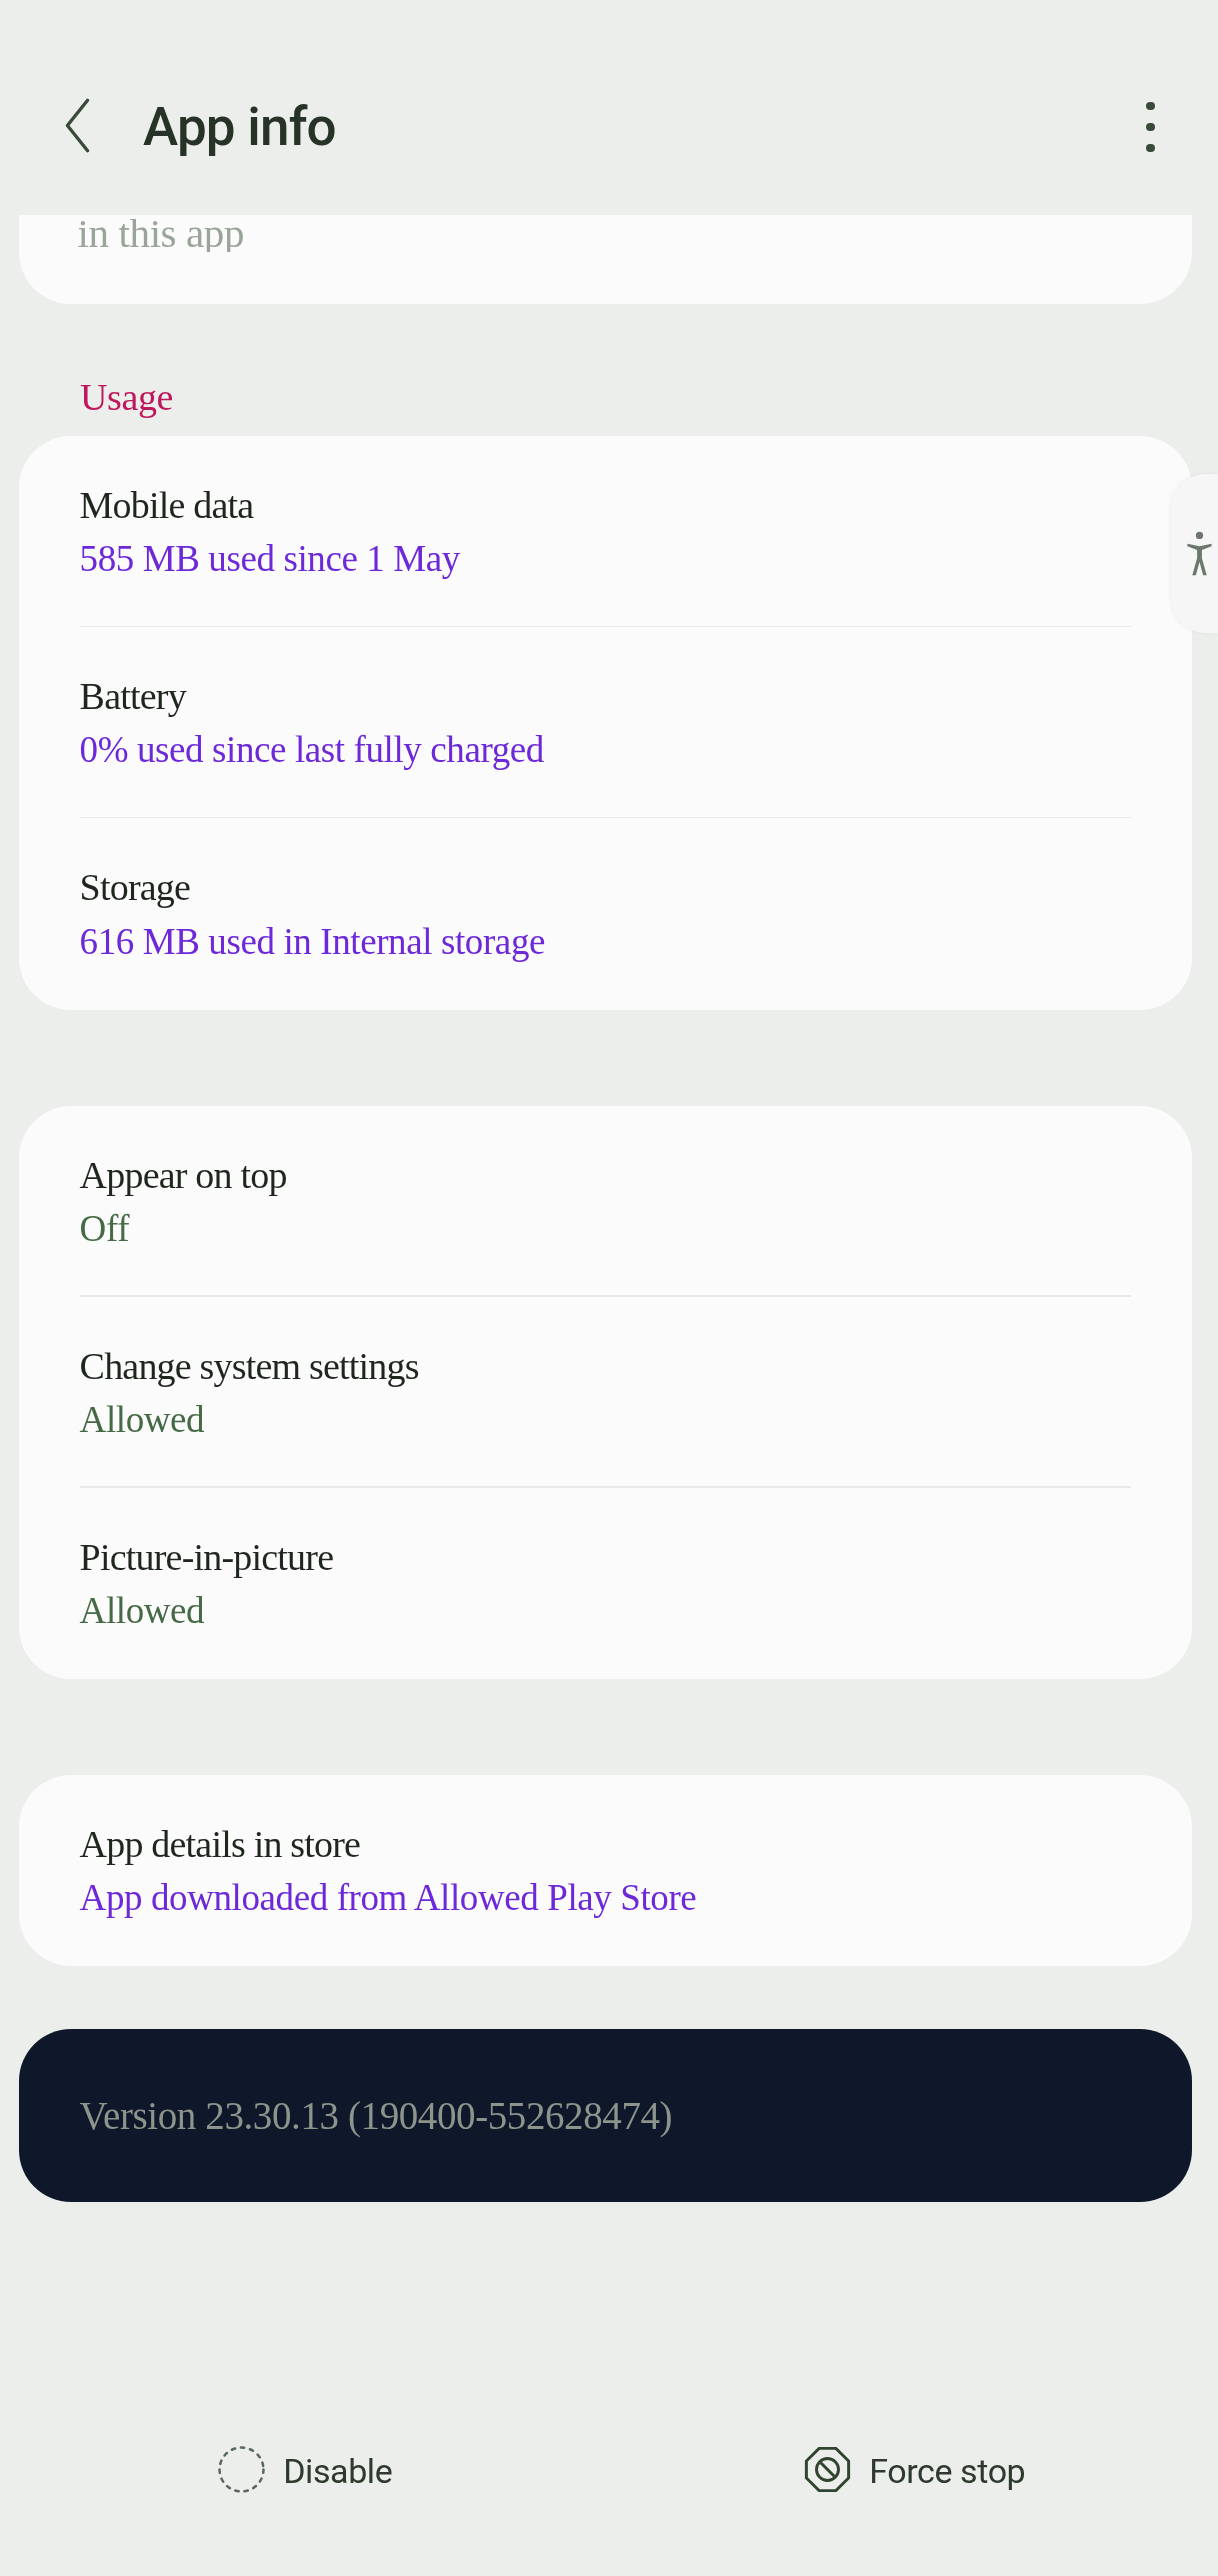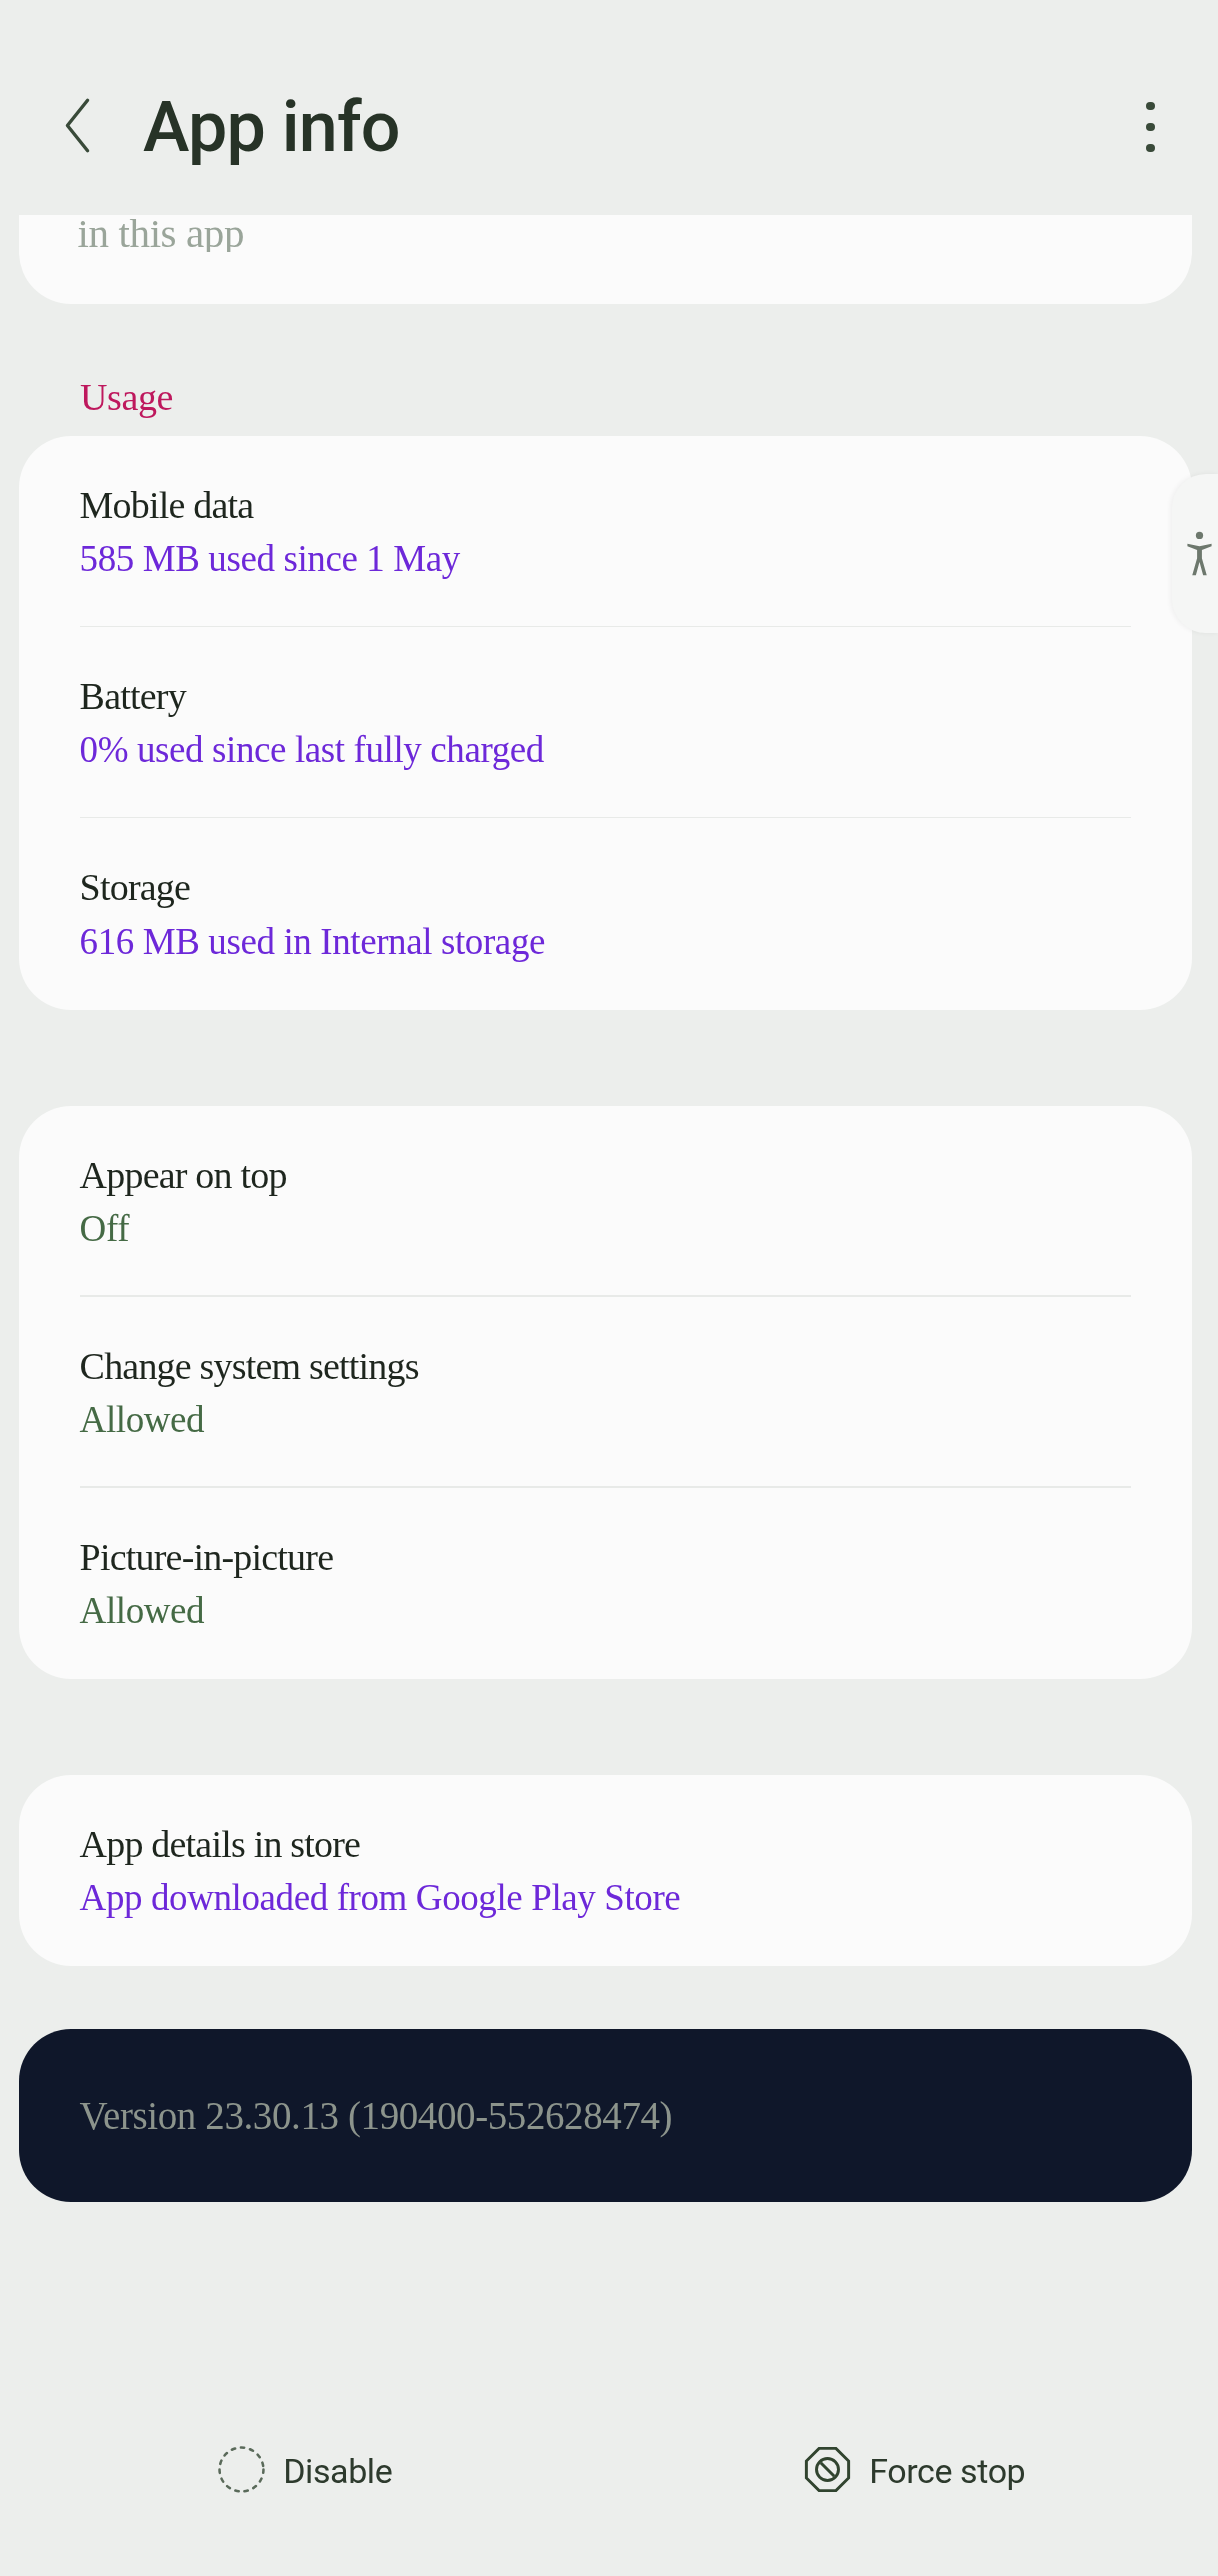--- a/index.html
+++ b/index.html
@@ -30,21 +30,21 @@
     padding: 0 59px;
   }
   .back-icon svg {
     width: 37px;
     height: 61px;
     stroke: #394a39;
     stroke-width: 4;
     fill: none;
   }
   .toolbar-title {
-    font-size: 70px;
+    font-size: 53px;
     font-weight: 500;
     color: #273327;
     margin-left: 47px;
     letter-spacing: -0.8px;
   }
   .more-icon {
     margin-left: auto;
     display: flex;
     flex-direction: column;
     gap: 12.7px;
@@ -249,21 +249,21 @@
     </div>
     <div class="item">
       <div class="item-title">Picture-in-picture</div>
       <div class="item-sub accent">Allowed</div>
     </div>
   </div>
 
   <div class="card">
     <div class="item">
       <div class="item-title">App details in store</div>
-      <div class="item-sub">App downloaded from Google Play Store</div>
+      <div class="item-sub">App downloaded from Allowed Play Store</div>
     </div>
   </div>
 
   <div class="version-card">
     <div class="version-text">Version 23.30.13 (190400-552628474)</div>
   </div>
 
 </div>
 
 <div class="a11y-tab">

